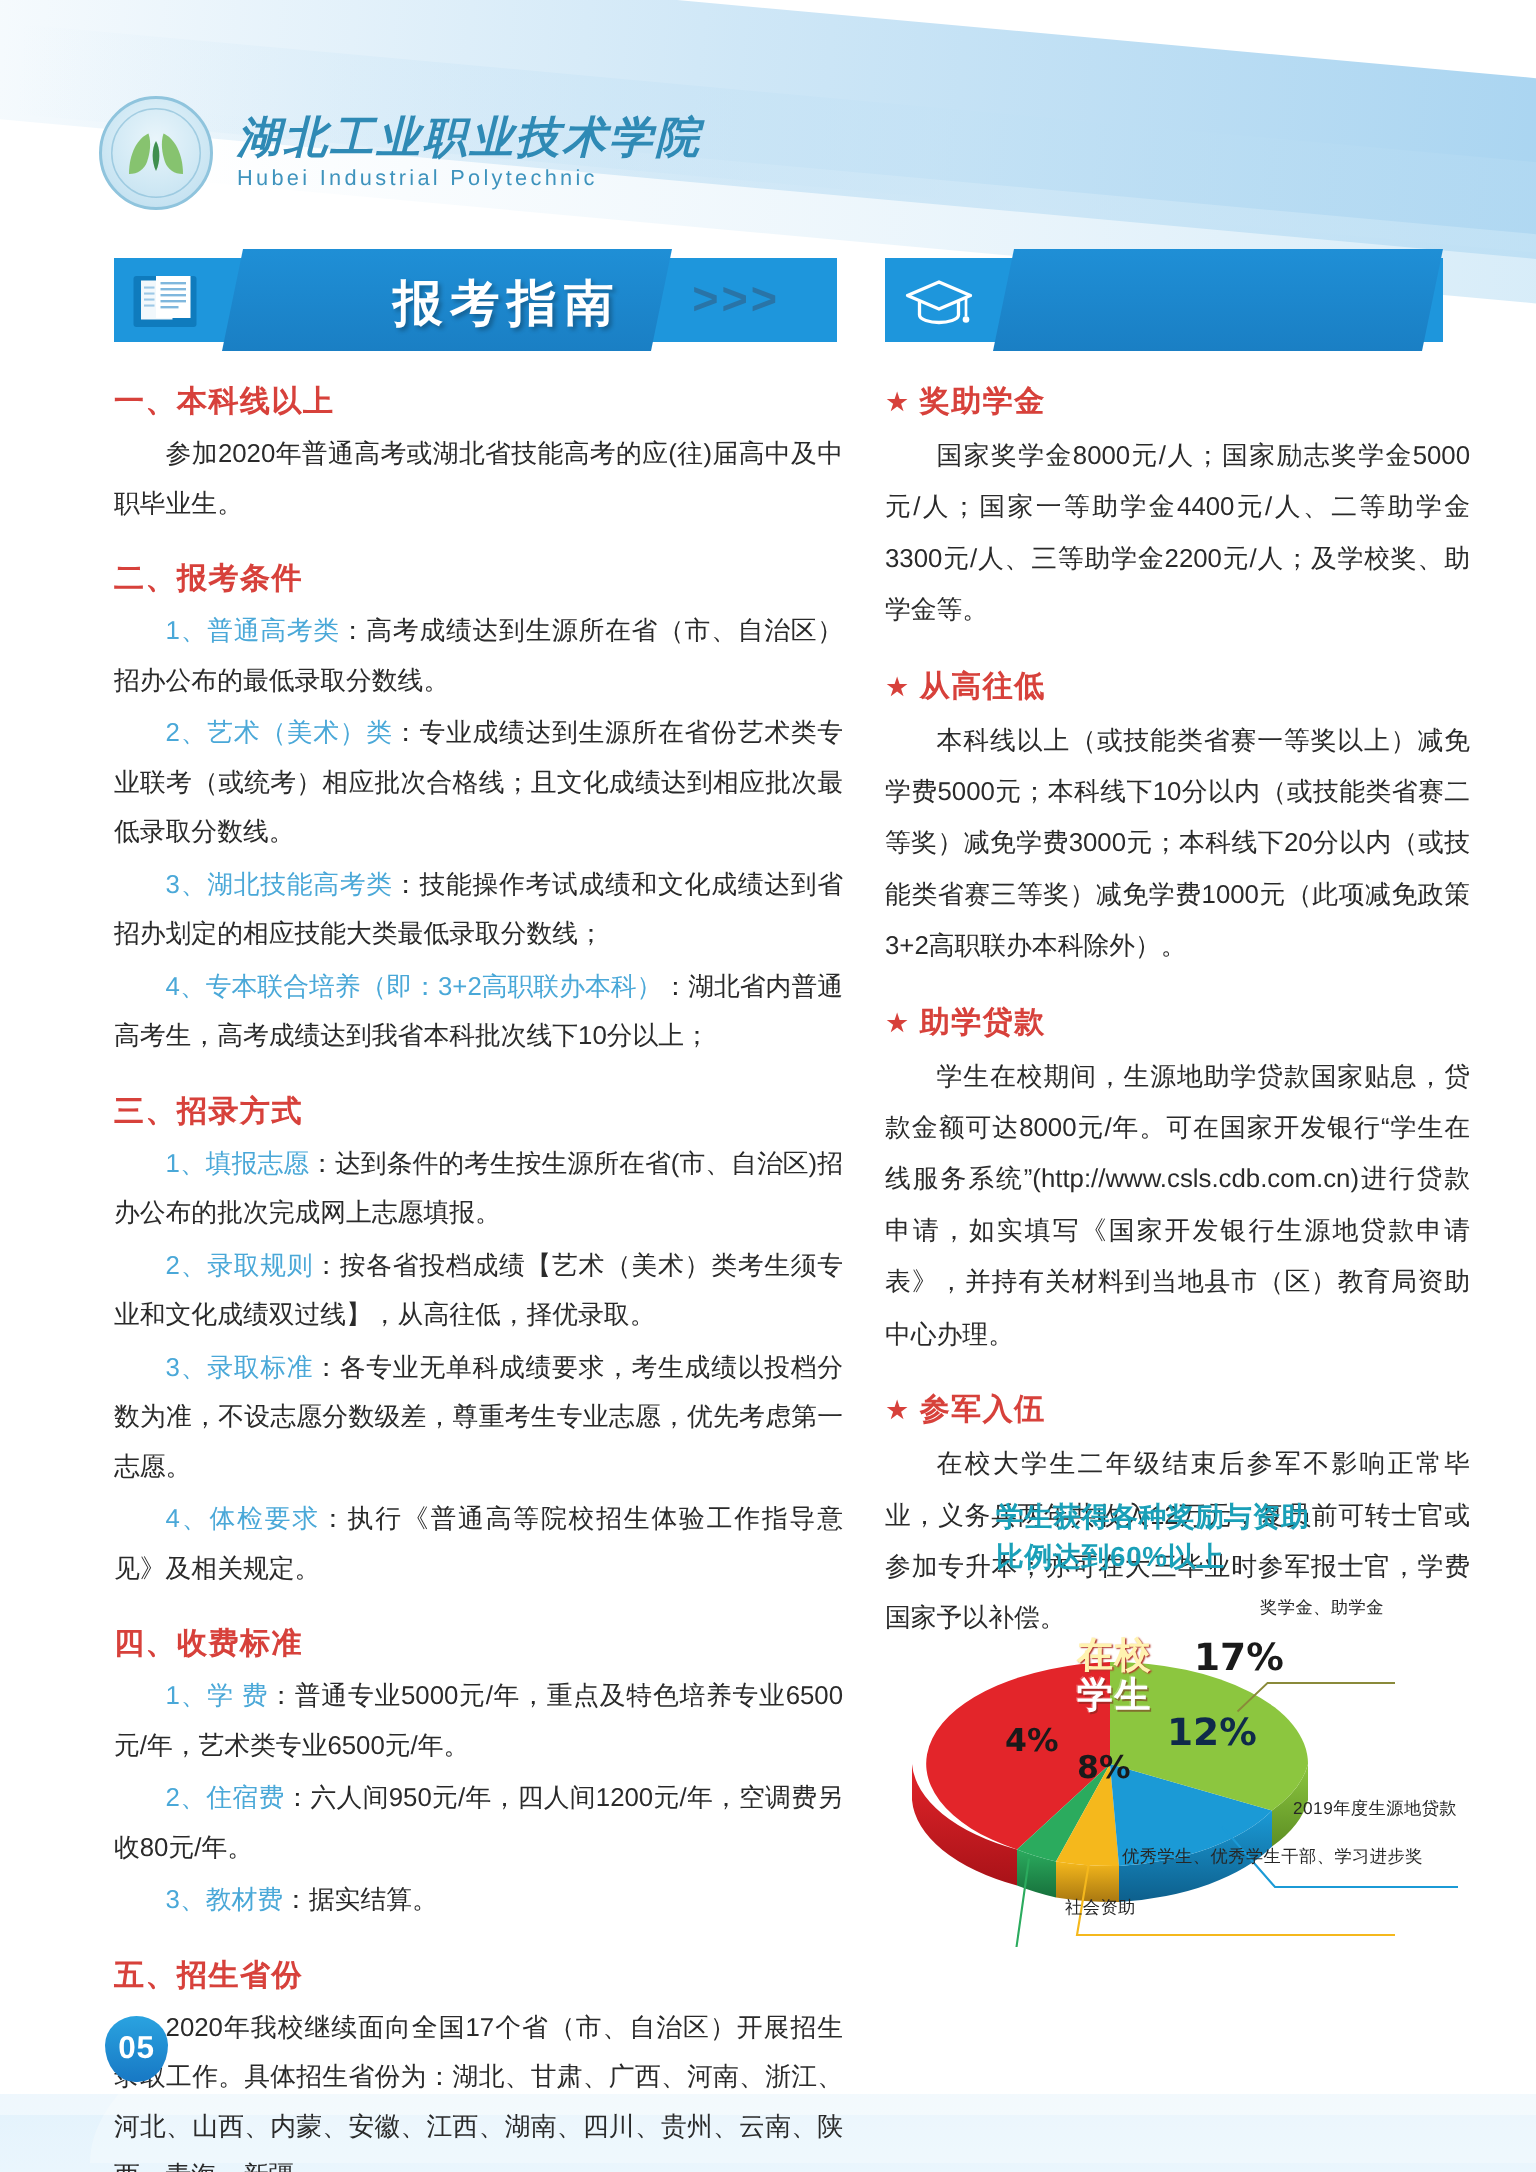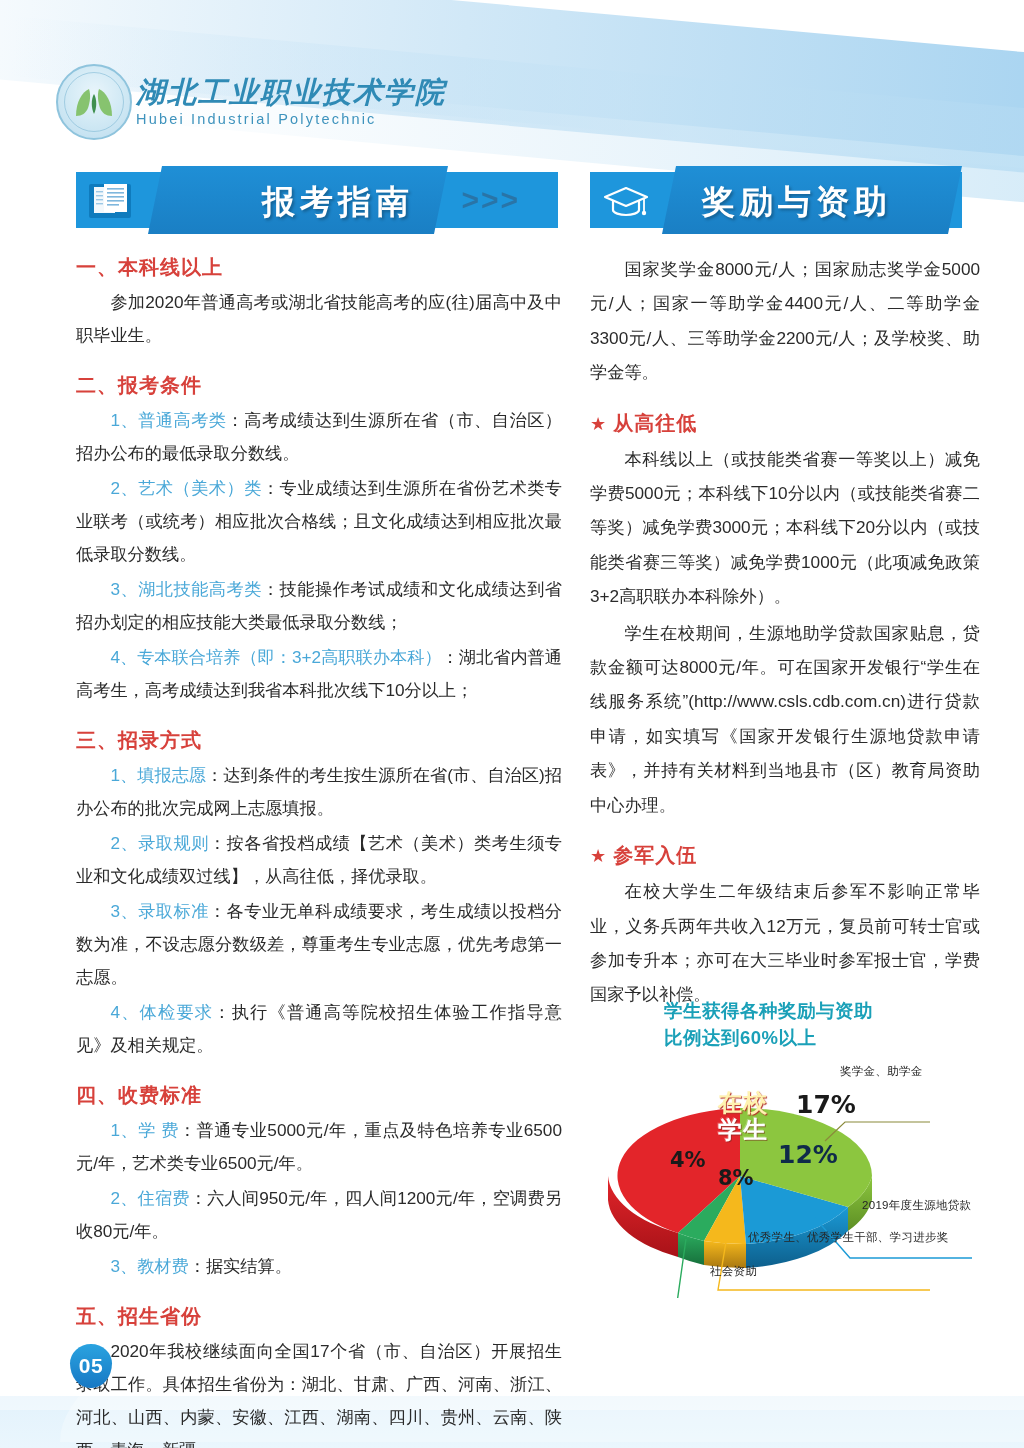--- a/index.html
+++ b/index.html
@@ -81,25 +81,25 @@
     width: 1150px;
     height: 180px;
     border-radius: 50% 50% 0 0 / 100% 100% 0 0;
     background: rgba(255,255,255,0.28);
     pointer-events: none;
   }
 
   
   .logo-wrap {
     position: absolute;
-    left: 56px;
+    left: 66px;
     top: 64px;
     display: flex;
     align-items: center;
-    gap: 4px;
+    gap: 16px;
   }
   .logo-seal {
     width: 72px;
     height: 72px;
     border-radius: 50%;
     border: 2px solid #8fc4dd;
     background: radial-gradient(circle at 50% 38%, #e9f5fb 0%, #cfe8f4 55%, #bcdcee 100%);
     position: relative;
     flex: none;
   }
@@ -370,21 +370,20 @@
 
   <div class="col-header hdr-right">
     <div class="hdr-bg"></div>
     <svg class="hdr-icon" viewBox="0 0 52 42">
       <path d="M26 8 L47 17 L26 26 L5 17 Z" fill="none" stroke="#ffffff" stroke-width="2.2" stroke-linejoin="round"></path>
       <path d="M13 21 L13 30 C13 33, 20 35, 26 35 C32 35, 39 33, 39 30 L39 21" fill="none" stroke="#ffffff" stroke-width="2.2" stroke-linejoin="round"></path>
       <line x1="44" y1="18.5" x2="44" y2="31" stroke="#ffffff" stroke-width="1.8"></line>
       <circle cx="44" cy="33" r="2.2" fill="#ffffff"></circle>
     </svg>
     <div class="hdr-plate"></div>
-    <div class="hdr-title">奖励与资助</div>
   </div>
 
   <div class="col col-left" id="left-col">
       <div class="sec-title"><span>一、本科线以上</span></div>
       <p class="para indent"><span>参加2020年普通高考或湖北省技能高考的应(往)届高中及中职毕业生。</span></p>
       <div class="sec-title"><span>二、报考条件</span></div>
       <p class="para indent"><span class="lead">1、普通高考类</span><span>：高考成绩达到生源所在省（市、自治区）招办公布的最低录取分数线。</span></p>
       <p class="para indent"><span class="lead">2、艺术（美术）类</span><span>：专业成绩达到生源所在省份艺术类专业联考（或统考）相应批次合格线；且文化成绩达到相应批次最低录取分数线。</span></p>
       <p class="para indent"><span class="lead">3、湖北技能高考类</span><span>：技能操作考试成绩和文化成绩达到省招办划定的相应技能大类最低录取分数线；</span></p>
       <p class="para indent"><span class="lead">4、专本联合培养（即：3+2高职联办本科）</span><span>：湖北省内普通高考生，高考成绩达到我省本科批次线下10分以上；</span></p>
@@ -395,23 +394,25 @@
       <p class="para indent"><span class="lead">4、体检要求</span><span>：执行《普通高等院校招生体验工作指导意见》及相关规定。</span></p>
       <div class="sec-title"><span>四、收费标准</span></div>
       <p class="para indent"><span class="lead">1、学 费</span><span>：普通专业5000元/年，重点及特色培养专业6500元/年，艺术类专业6500元/年。</span></p>
       <p class="para indent"><span class="lead">2、住宿费</span><span>：六人间950元/年，四人间1200元/年，空调费另收80元/年。</span></p>
       <p class="para indent"><span class="lead">3、教材费</span><span>：据实结算。</span></p>
       <div class="sec-title"><span>五、招生省份</span></div>
       <p class="para indent"><span>2020年我校继续面向全国17个省（市、自治区）开展招生录取工作。具体招生省份为：湖北、甘肃、广西、河南、浙江、河北、山西、内蒙、安徽、江西、湖南、四川、贵州、云南、陕西、青海、新疆。</span></p>
     </div>
 
   <div class="col col-right" id="right-col">
+      <div class="sec-title"><span class="star">★</span><span>奖助学金</span></div>
       <p class="para indent"><span>国家奖学金8000元/人；国家励志奖学金5000元/人；国家一等助学金4400元/人、二等助学金3300元/人、三等助学金2200元/人；及学校奖、助学金等。</span></p>
       <div class="sec-title"><span class="star">★</span><span>从高往低</span></div>
       <p class="para indent"><span>本科线以上（或技能类省赛一等奖以上）减免学费5000元；本科线下10分以内（或技能类省赛二等奖）减免学费3000元；本科线下20分以内（或技能类省赛三等奖）减免学费1000元（此项减免政策3+2高职联办本科除外）。</span></p>
+      <div class="sec-title"><span class="star">★</span><span>助学贷款</span></div>
       <p class="para indent"><span>学生在校期间，生源地助学贷款国家贴息，贷款金额可达8000元/年。可在国家开发银行“学生在线服务系统”(http://www.csls.cdb.com.cn)进行贷款申请，如实填写《国家开发银行生源地贷款申请表》，并持有关材料到当地县市（区）教育局资助中心办理。</span></p>
       <div class="sec-title"><span class="star">★</span><span>参军入伍</span></div>
       <p class="para indent"><span>在校大学生二年级结束后参军不影响正常毕业，义务兵两年共收入12万元，复员前可转士官或参加专升本；亦可在大三毕业时参军报士官，学费国家予以补偿。</span></p>
     </div>
 
   <div class="chart-block">
     <div class="chart-title">
       <div>学生获得各种奖励与资助</div>
       <div>比例达到60%以上</div>
     </div>

